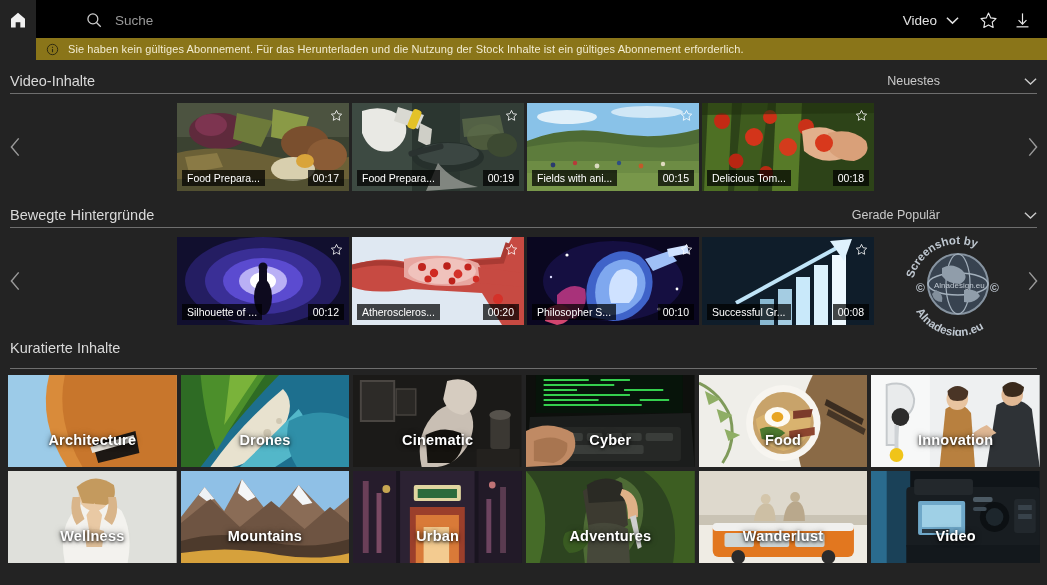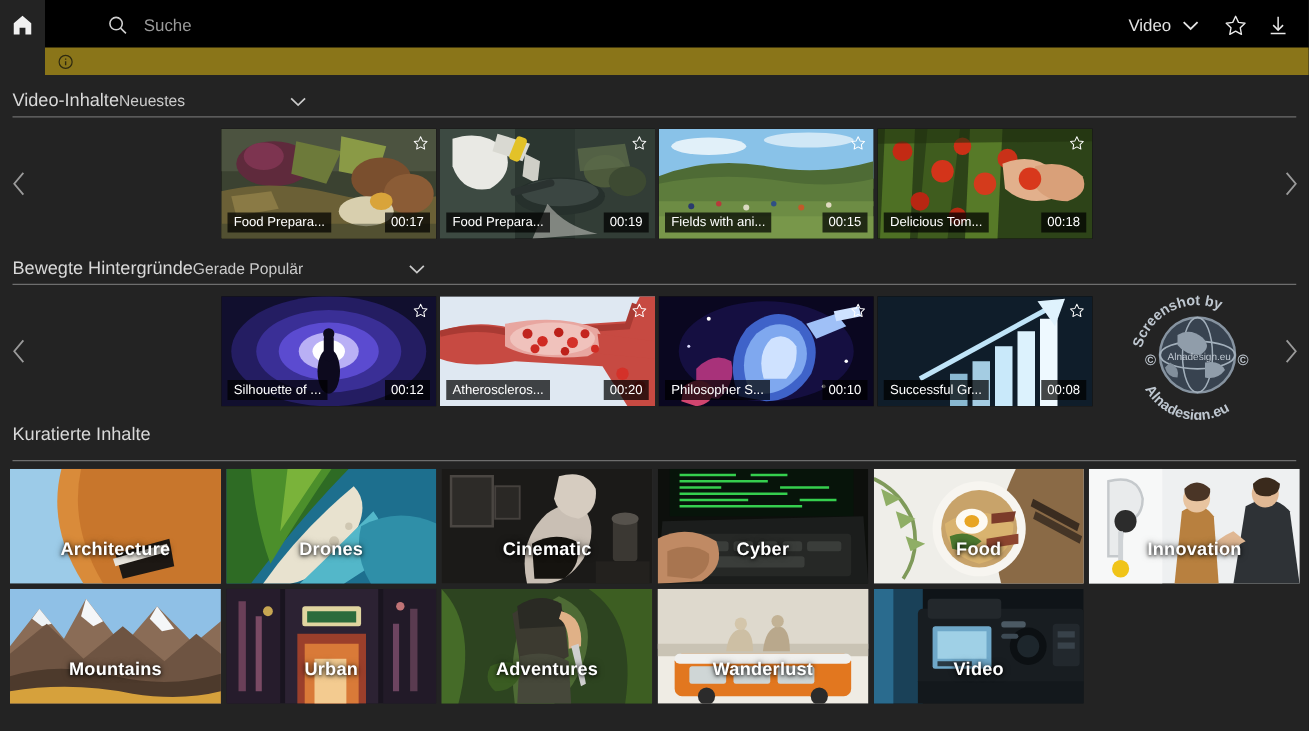--- a/index.html
+++ b/index.html
@@ -45,21 +45,21 @@
   
   .banner {
     position: absolute; top: 38px; left: 36px; width: 1011px; height: 22px;
     background: #8a7519; display: flex; align-items: center; padding-left: 10px; gap: 9px;
   }
   .banner-text { font-size: 11px; color: #f2ecd2; letter-spacing: .1px; }
 
   
   .sec-head {
     position: absolute; left: 10px; width: 1027px; height: 26px;
-    display: flex; align-items: center; justify-content: flex-start;
+    display: flex; align-items: center; justify-content: space-between;
   }
   .sec-title { font-size: 14.5px; color: #d9d9d9; font-weight: 400; }
   .sec-sort { display: flex; align-items: center; gap: 84px; cursor: pointer; }
   .sec-sort-label { font-size: 12.5px; color: #cacaca; }
   .sec-rule {
     position: absolute; left: 10px; width: 1027px; height: 1px; background: #6e6e6e;
   }
 
   
   .carousel { position: absolute; left: 0; width: 1047px; height: 88px; }
@@ -149,20 +149,21 @@
       </div>
     </div>
   </div>
 
   <div class="banner">
     <svg width="13" height="13" viewBox="0 0 24 24">
       <circle cx="12" cy="12" r="9.6" fill="none" stroke="#2e2a10" stroke-width="1.8"></circle>
       <line x1="12" y1="7" x2="12" y2="9" stroke="#2e2a10" stroke-width="2"></line>
       <line x1="12" y1="11" x2="12" y2="17" stroke="#2e2a10" stroke-width="2"></line>
     </svg>
+    <span class="banner-text">Sie haben kein gültiges Abonnement. Für das Herunterladen und die Nutzung der Stock Inhalte ist ein gültiges Abonnement erforderlich.</span>
   </div>
 
   <div class="sec-head" style="top:68px">
     <span class="sec-title">Video-Inhalte</span>
     <div class="sec-sort">
       <span class="sec-sort-label">Neuestes</span>
       <svg width="13" height="9" viewBox="0 0 14 9">
         <path d="M1 1.5 7 7.3 13 1.5" fill="none" stroke="#cacaca" stroke-width="1.5"></path>
       </svg>
     </div>
@@ -578,20 +579,35 @@
           <path d="M78 16 Q88 6 99 16 Q100 26 88 26 Q78 26 78 16 Z" fill="#4a3526"></path>
           <path d="M128 30 Q150 18 164 34 L172 92 L118 92 Z" fill="#2e3236"></path>
           <circle cx="144" cy="20" r="11" fill="#e0b894"></circle>
           <path d="M134 12 Q144 2 156 12 Q156 22 144 22 Q134 22 134 12 Z" fill="#3a2a1c"></path>
           <path d="M118 50 Q104 56 100 64 L112 70 Q122 60 128 58 Z" fill="#e0b894"></path>
         </svg>
       </div>
       <span class="tile-label">Innovation</span>
     </div>
 
+    <div class="tile">
+      <div class="thumb">
+        <svg width="100%" height="100%" viewBox="0 0 172 92" preserveAspectRatio="none">
+          <rect width="172" height="92" fill="#dfe0db"></rect>
+          <path d="M58 92 Q50 52 74 34 Q98 24 116 40 Q128 62 122 92 Z" fill="#f3f2ee"></path>
+          <circle cx="88" cy="24" r="16" fill="#e9c9a4"></circle>
+          <path d="M70 16 Q88 0 108 14 Q112 30 100 34 L76 32 Z" fill="#c49a5e"></path>
+          <path d="M66 26 Q62 42 70 54 L78 48 Q72 36 74 26 Z" fill="#d9b58a"></path>
+          <path d="M110 26 Q114 42 106 54 L98 48 Q104 36 102 26 Z" fill="#d9b58a"></path>
+          <path d="M80 44 L88 32 L96 44 L92 66 L84 66 Z" fill="#e9c9a4"></path>
+          <path d="M78 60 Q88 56 98 60 L96 76 L80 76 Z" fill="#dfbf99"></path>
+        </svg>
+      </div>
+      <span class="tile-label">Wellness</span>
+    </div>
 
     <div class="tile">
       <div class="thumb">
         <svg width="100%" height="100%" viewBox="0 0 172 92" preserveAspectRatio="none">
           <rect width="172" height="92" fill="#8fc0e6"></rect>
           <path d="M0 46 L24 16 L44 40 L62 8 L92 46 L120 14 L150 44 L172 26 L172 92 L0 92 Z" fill="#8a6c56"></path>
           <path d="M62 8 L76 26 L68 30 L58 22 Z" fill="#f4f6f8"></path>
           <path d="M120 14 L134 32 L124 34 L114 24 Z" fill="#f4f6f8"></path>
           <path d="M24 16 L34 28 L26 30 L18 24 Z" fill="#eef2f5"></path>
           <path d="M0 52 L30 28 L60 56 L92 30 L126 58 L152 36 L172 52 L172 92 L0 92 Z" fill="#6e5442"></path>

